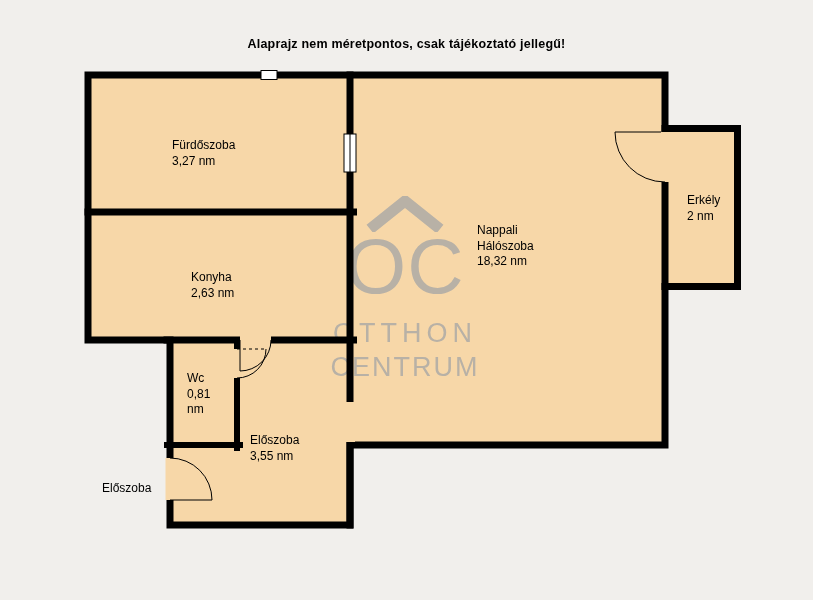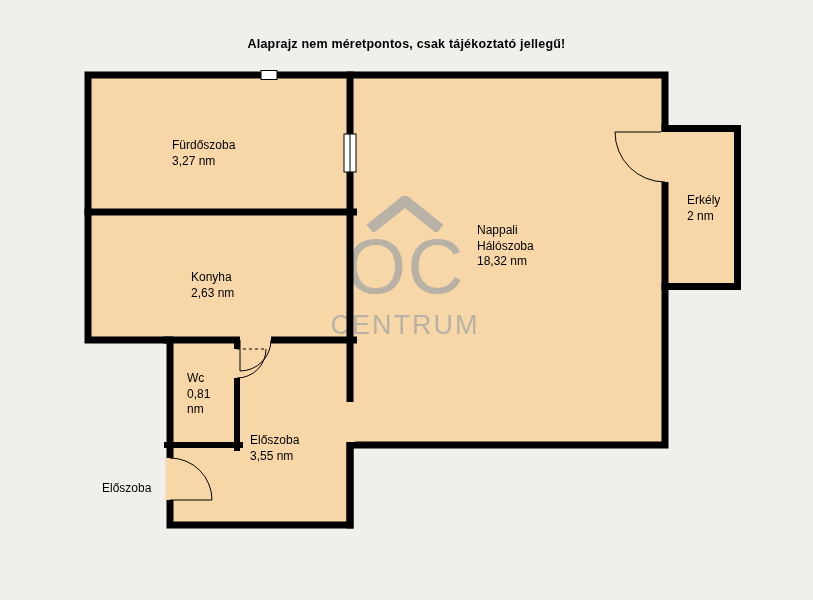--- a/index.html
+++ b/index.html
@@ -76,20 +76,21 @@
   <svg id="svg-fills" class="layer" width="813" height="600" viewBox="0 0 813 600">
     <path class="room-fill" d="M88,75 H665 V445 H350 V525 H170 V340 H88 Z"></path>
     <rect class="room-fill" x="665" y="125" width="76" height="165"></rect>
   </svg>
 
   <div id="watermark">
     <svg class="wm-roof" width="84" height="36" viewBox="0 0 84 36">
       <path d="M7,33 L42,5 L77,33" fill="none" stroke="currentColor" stroke-width="11"></path>
     </svg>
     <div class="wm-oc">OC</div>
+    <div class="wm-line1">OTTHON</div>
     <div class="wm-line2">CENTRUM</div>
   </div>
 
   <svg id="svg-walls" class="layer" width="813" height="600" viewBox="0 0 813 600">
     <g class="wall" stroke-width="7" stroke-linecap="square">
       <path d="M88,75 H665 V445 H350 V525 H170 V340 H88 Z"></path>
       <path d="M665,128.5 H737.5 V286.5 H665"></path>
     </g>
     <g class="wall" stroke-width="7" stroke-linecap="square">
       <line x1="88" y1="212" x2="353.5" y2="212"></line>

